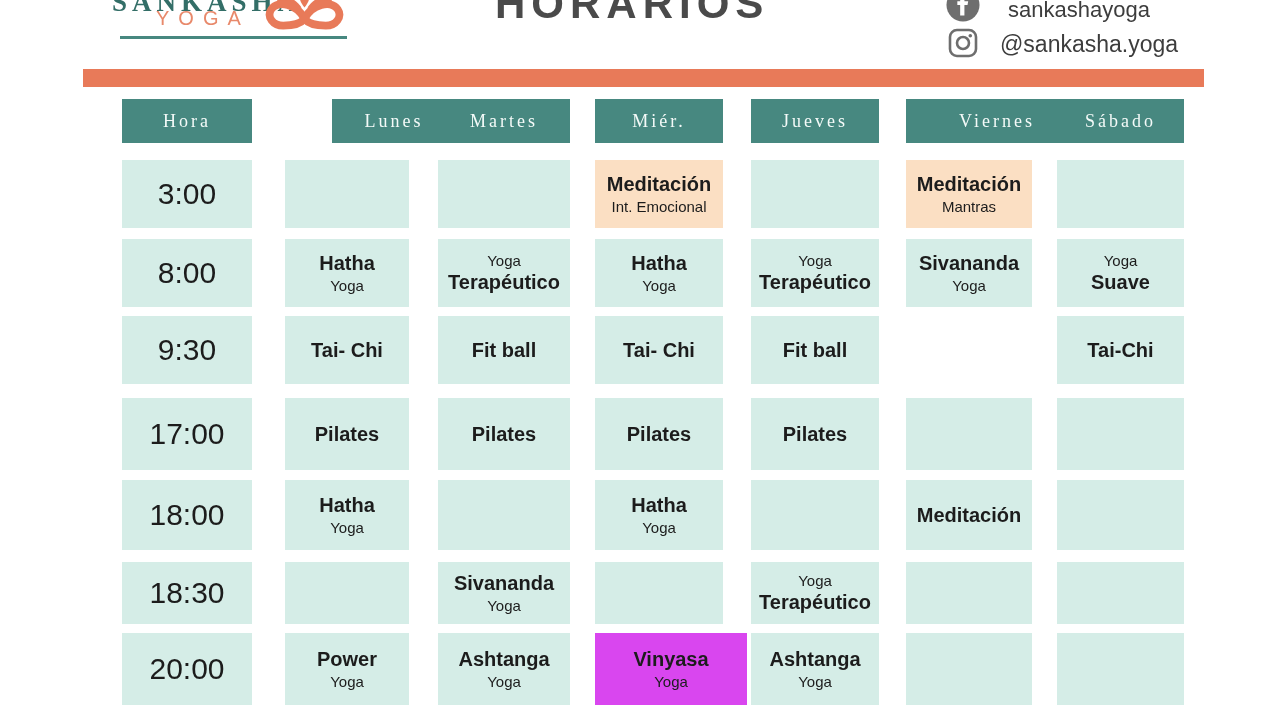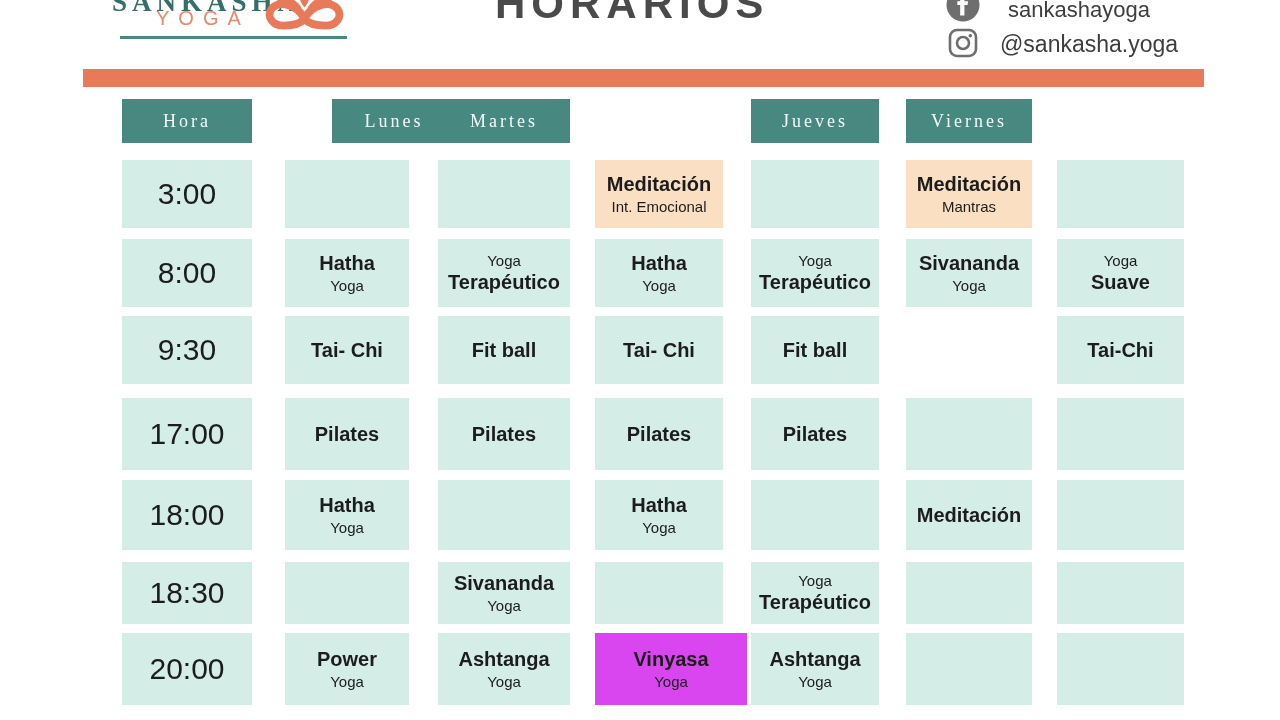--- a/index.html
+++ b/index.html
@@ -65,22 +65,24 @@
     <circle cx="22.3" cy="7.7" r="1.8" fill="#6E6E6E"></circle>
   </svg>
   <div class="ig-text">@sankasha.yoga</div>
 
   <div class="orange-bar"></div>
 
   <div class="grid" id="grid">
       <div class="day-header" style="left: 122px; top: 99px; width: 130px; height: 44px;">Hora</div>
       <div class="day-header" style="left: 285px; top: 99px; width: 124px; height: 44px; margin-left: 47px;">Lunes</div>
       <div class="day-header" style="left: 438px; top: 99px; width: 132px; height: 44px;">Martes</div>
+      <div class="day-header" style="left: 595px; top: 99px; width: 128px; height: 44px;">Miér.</div>
       <div class="day-header" style="left: 751px; top: 99px; width: 128px; height: 44px;">Jueves</div>
-      <div class="day-header" style="left: 906px; top: 99px; width: 126px; height: 44px;">Viernes</div>
+      <div class="day-header" style="left: 906px; top: 99px; width: 126px; height: 44px; padding-left: 28px;">Viernes</div>
+      <div class="day-header" style="left: 1057px; top: 99px; width: 127px; height: 44px;">Sábado</div>
       <div class="time-cell" style="left: 122px; top: 160px; width: 130px; height: 68px;">3:00</div>
       <div class="class-cell" style="background: rgb(213, 237, 231); left: 285px; top: 160px; width: 124px; height: 68px;"></div>
       <div class="class-cell" style="background: rgb(213, 237, 231); left: 438px; top: 160px; width: 132px; height: 68px;"></div>
       <div class="class-cell" style="background: rgb(251, 223, 195); left: 595px; top: 160px; width: 128px; height: 68px;">
         <div class="line-bold">Meditación</div>
         <div class="line-sub">Int. Emocional</div>
       </div>
       <div class="class-cell" style="background: rgb(213, 237, 231); left: 751px; top: 160px; width: 128px; height: 68px;"></div>
       <div class="class-cell" style="background: rgb(251, 223, 195); left: 906px; top: 160px; width: 126px; height: 68px;">
         <div class="line-bold">Meditación</div>

